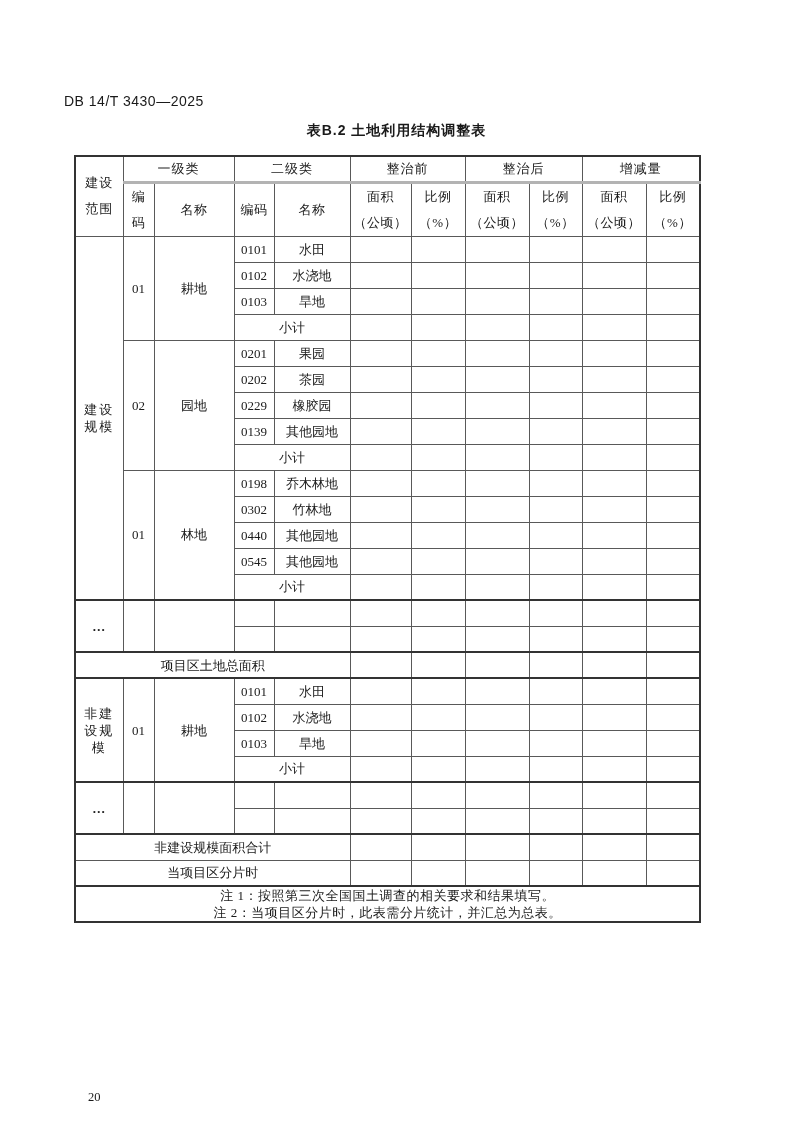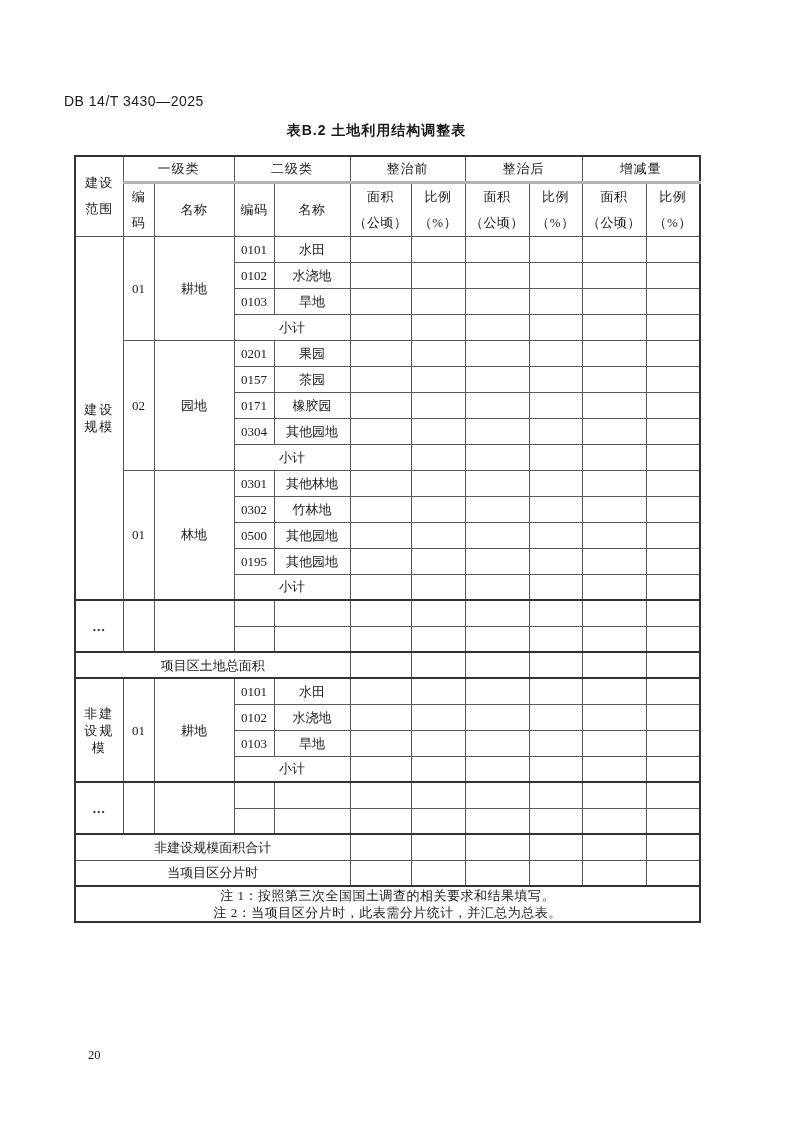--- a/index.html
+++ b/index.html
@@ -8,21 +8,21 @@
     position:relative; width:794px; height:1123px; background:#ffffff;
     font-family:"Liberation Serif","DejaVu Serif",serif; color:#1a1a1a;
     overflow:hidden;
   }
   .doc-code {
     position:absolute; left:64px; top:93px;
     font-family:"Liberation Sans","DejaVu Sans",sans-serif;
     font-size:14px; letter-spacing:0.5px; color:#1a1a1a;
   }
   .table-title {
-    position:absolute; left:64px; top:122px; width:625px;
+    position:absolute; left:84px; top:122px; width:625px;
     text-align:center; font-weight:bold; font-size:14px; letter-spacing:1px;
     font-family:"Liberation Sans","DejaVu Sans",sans-serif;
   }
   table.land-table {
     position:absolute; left:74px; top:155px; width:625px;
     border-collapse:collapse; table-layout:fixed;
     border:2px solid #333333;
   }
   table.land-table td {
     border:1px solid #595959;
@@ -36,21 +36,21 @@
   tr.h2 > td { height:53px; line-height:26px; border-top:3px solid #b3b3b3; letter-spacing:0.5px; }
   tr.bt2 > td { border-top:2px solid #333333; }
   td.gl { border-left:2px solid #3d3d3d; }
   td.sec { line-height:27px; letter-spacing:2px; }
   td.dots { font-weight:bold; font-size:15px; letter-spacing:1px; }
   td.nts {
     text-align:left; height:52px; line-height:26px;
     padding:1px 7px; letter-spacing:0.5px;
   }
   .page-number {
-    position:absolute; left:88px; top:1048px;
+    position:absolute; left:88px; top:1090px;
     font-size:12.5px; color:#1a1a1a;
   }
 </style>
 </head>
 <body>
 
 <div class="page">
   <div class="doc-code">DB 14/T 3430—2025</div>
   <div class="table-title">表B.2 土地利用结构调整表</div>
   <table class="land-table">
@@ -145,92 +145,92 @@
           <td>0201</td>
           <td>果园</td>
           <td class="gl"></td>
           <td></td>
           <td class="gl"></td>
           <td></td>
           <td class="gl"></td>
           <td></td>
         </tr>
         <tr>
-          <td>0157</td>
+          <td>0202</td>
           <td>茶园</td>
           <td class="gl"></td>
           <td></td>
           <td class="gl"></td>
           <td></td>
           <td class="gl"></td>
           <td></td>
         </tr>
         <tr>
-          <td>0171</td>
+          <td>0229</td>
           <td>橡胶园</td>
           <td class="gl"></td>
           <td></td>
           <td class="gl"></td>
           <td></td>
           <td class="gl"></td>
           <td></td>
         </tr>
         <tr>
-          <td>0304</td>
+          <td>0139</td>
           <td>其他园地</td>
           <td class="gl"></td>
           <td></td>
           <td class="gl"></td>
           <td></td>
           <td class="gl"></td>
           <td></td>
         </tr>
         <tr>
           <td colspan="2">小计</td>
           <td class="gl"></td>
           <td></td>
           <td class="gl"></td>
           <td></td>
           <td class="gl"></td>
           <td></td>
         </tr>
         <tr>
           <td rowspan="5">01</td>
           <td rowspan="5">林地</td>
-          <td>0301</td>
-          <td>其他林地</td>
+          <td>0198</td>
+          <td>乔木林地</td>
           <td class="gl"></td>
           <td></td>
           <td class="gl"></td>
           <td></td>
           <td class="gl"></td>
           <td></td>
         </tr>
         <tr>
           <td>0302</td>
           <td>竹林地</td>
           <td class="gl"></td>
           <td></td>
           <td class="gl"></td>
           <td></td>
           <td class="gl"></td>
           <td></td>
         </tr>
         <tr>
-          <td>0500</td>
+          <td>0440</td>
           <td>其他园地</td>
           <td class="gl"></td>
           <td></td>
           <td class="gl"></td>
           <td></td>
           <td class="gl"></td>
           <td></td>
         </tr>
         <tr>
-          <td>0195</td>
+          <td>0545</td>
           <td>其他园地</td>
           <td class="gl"></td>
           <td></td>
           <td class="gl"></td>
           <td></td>
           <td class="gl"></td>
           <td></td>
         </tr>
         <tr>
           <td colspan="2">小计</td>

